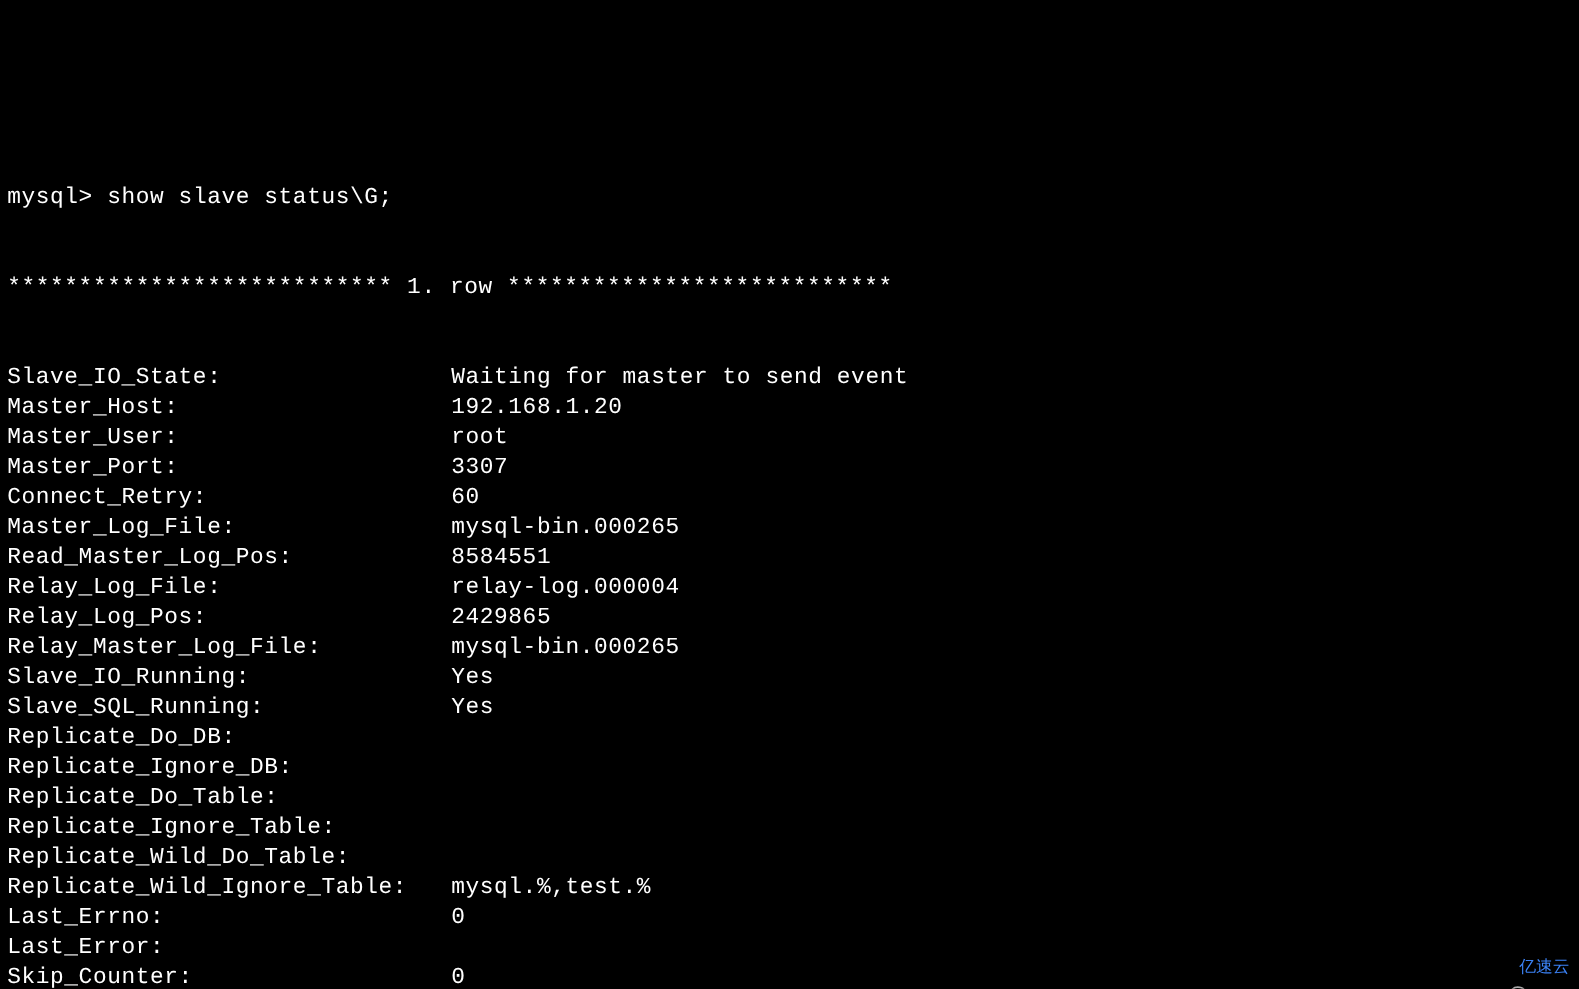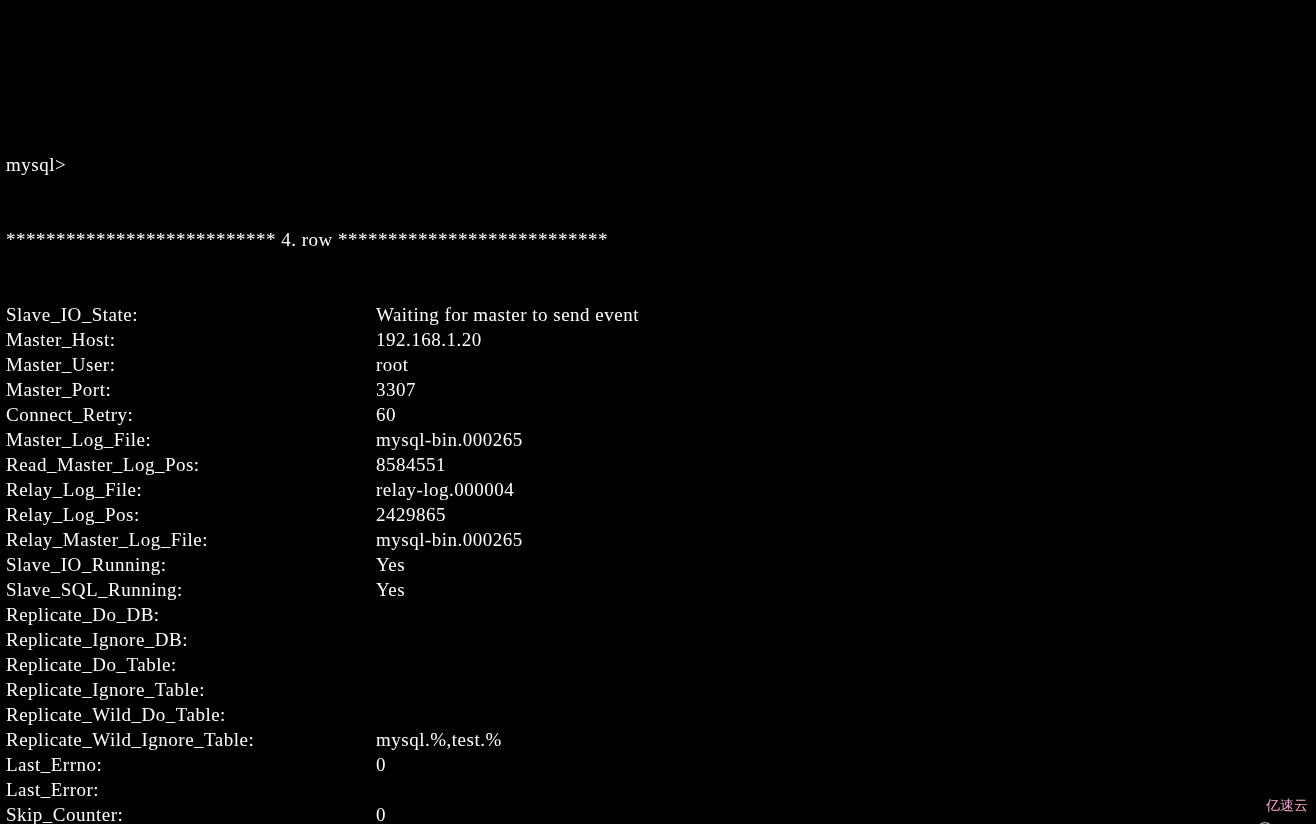--- a/index.html
+++ b/index.html
@@ -18,63 +18,62 @@
       overflow: hidden;
       width: 1316px;
       height: 824px;
       position: relative;
     }
     .terminal {
       letter-spacing: 0.5px;
     }
     .row {
       display: flex;
-      font-family: Liberation Serif, serif;
     }
     .field-name {
       text-align: left;
       min-width: 358px;
       padding-right: 0;
     }
     .field-value {
       text-align: center;
       padding-left: 12px;
     }
     .watermark {
       position: absolute;
       bottom: 6px;
       right: 8px;
       display: flex;
       align-items: center;
       gap: 4px;
-      color: #f9a8d4;
+      color: #3b82f6;
       font-family: Arial, sans-serif;
       font-size: 14px;
       margin-top: 34px;
     }
     .watermark-icon {
       width: 28px;
       height: 20px;
     }
     .watermark-icon svg {
       width: 100%;
       height: 100%;
     }
   </style>
 </head>
 <body>
 
 
 
 <div class="terminal">
   <div class="row">
-    <span>mysql&gt; </span>
+    <span>mysql&gt; </span><span>show slave status\G;</span>
   </div>
   <div class="row">
-    <span>*************************** </span><span>4. row</span><span> ***************************</span>
+    <span>*************************** </span><span>1. row</span><span> ***************************</span>
   </div>
   <div id="fields-container"><div class="row"><span class="field-name">Slave_IO_State:</span><span class="field-value">Waiting for master to send event</span></div><div class="row"><span class="field-name">Master_Host:</span><span class="field-value">192.168.1.20</span></div><div class="row"><span class="field-name">Master_User:</span><span class="field-value">root</span></div><div class="row"><span class="field-name">Master_Port:</span><span class="field-value">3307</span></div><div class="row"><span class="field-name">Connect_Retry:</span><span class="field-value">60</span></div><div class="row"><span class="field-name">Master_Log_File:</span><span class="field-value">mysql-bin.000265</span></div><div class="row"><span class="field-name">Read_Master_Log_Pos:</span><span class="field-value">8584551</span></div><div class="row"><span class="field-name">Relay_Log_File:</span><span class="field-value">relay-log.000004</span></div><div class="row"><span class="field-name">Relay_Log_Pos:</span><span class="field-value">2429865</span></div><div class="row"><span class="field-name">Relay_Master_Log_File:</span><span class="field-value">mysql-bin.000265</span></div><div class="row"><span class="field-name">Slave_IO_Running:</span><span class="field-value">Yes</span></div><div class="row"><span class="field-name">Slave_SQL_Running:</span><span class="field-value">Yes</span></div><div class="row"><span class="field-name">Replicate_Do_DB:</span><span class="field-value"></span></div><div class="row"><span class="field-name">Replicate_Ignore_DB:</span><span class="field-value"></span></div><div class="row"><span class="field-name">Replicate_Do_Table:</span><span class="field-value"></span></div><div class="row"><span class="field-name">Replicate_Ignore_Table:</span><span class="field-value"></span></div><div class="row"><span class="field-name">Replicate_Wild_Do_Table:</span><span class="field-value"></span></div><div class="row"><span class="field-name">Replicate_Wild_Ignore_Table:</span><span class="field-value">mysql.%,test.%</span></div><div class="row"><span class="field-name">Last_Errno:</span><span class="field-value">0</span></div><div class="row"><span class="field-name">Last_Error:</span><span class="field-value"></span></div><div class="row"><span class="field-name">Skip_Counter:</span><span class="field-value">0</span></div></div>
 </div>
 
 <div class="watermark">
   <span class="watermark-icon">
     <svg viewBox="0 0 40 28" fill="none" stroke="#aaaaaa" stroke-width="2">
       <path d="M30 22 C 35 22, 38 18, 38 14 C 38 10, 34 7, 30 8 C 29 4, 25 2, 21 2 C 16 2, 12 6, 12 11 C 8 11, 4 14, 4 18 C 4 22, 8 24, 12 24 L 30 24 Z" fill="none"></path>
       <path d="M16 16 C 16 13, 18 11, 21 11 C 24 11, 26 13, 26 16 C 26 19, 24 21, 21 21" fill="none"></path>
     </svg>

